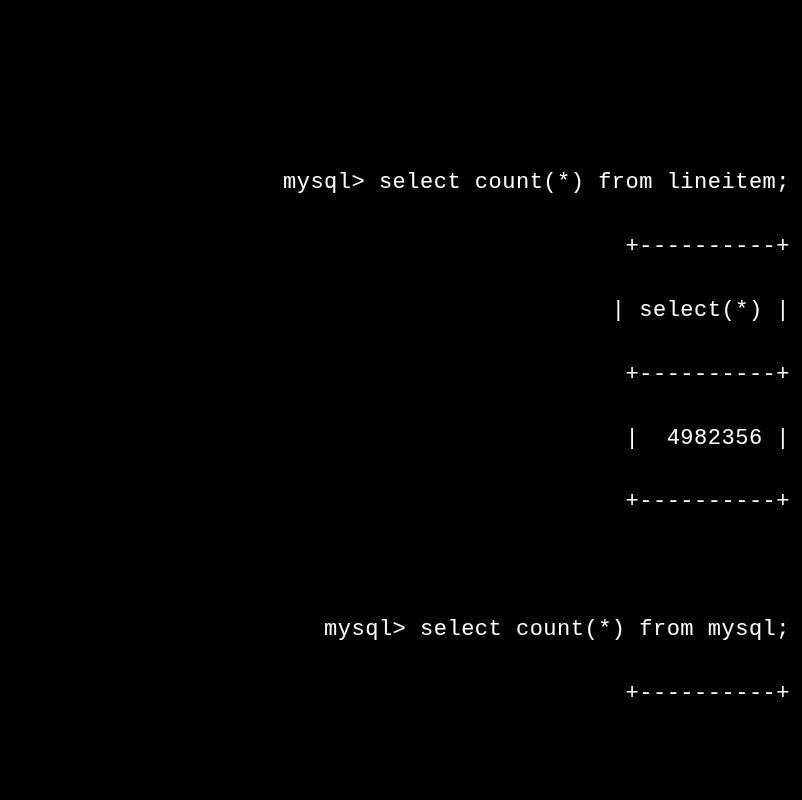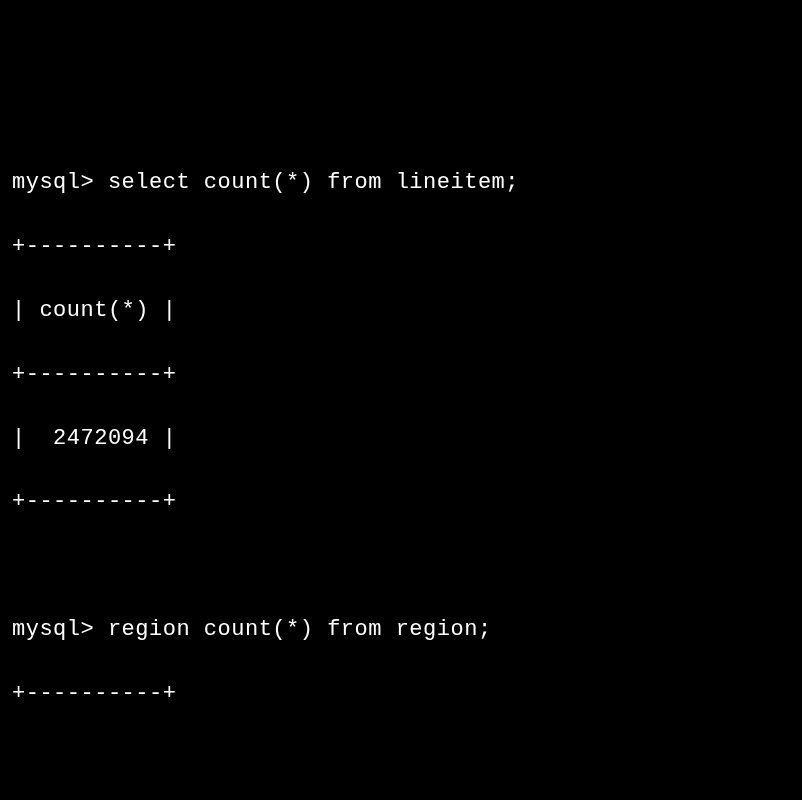--- a/index.html
+++ b/index.html
@@ -14,36 +14,37 @@
       font-size: 22px;
       padding: 8px 12px;
       width: 802px;
       height: 800px;
       line-height: 1.45;
       white-space: pre;
       letter-spacing: 0.5px;
     }
     .terminal-line {
       display: block;
+      text-align: right;
     }
   </style>
 </head>
 <body>
 
 
 
 <div>
 <span class="terminal-line"><span>mysql&gt;</span> <span>select count(*) from lineitem;</span></span>
 <span class="terminal-line">+----------+</span>
-<span class="terminal-line">| count(*) |</span>
+<span class="terminal-line">| select(*) |</span>
 <span class="terminal-line">+----------+</span>
-<span class="terminal-line">|  2472094 |</span>
+<span class="terminal-line">|  4982356 |</span>
 <span class="terminal-line">+----------+</span>
 <span class="terminal-line"> </span>
-<span class="terminal-line"><span>mysql&gt;</span> <span>region count(*) from region;</span></span>
+<span class="terminal-line"><span>mysql&gt;</span> <span>select count(*) from mysql;</span></span>
 <span class="terminal-line">+----------+</span>
 
 
 
 
 
 
 
 
 

